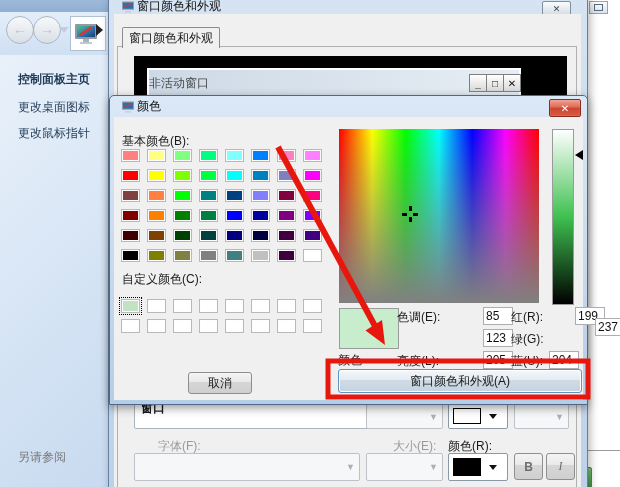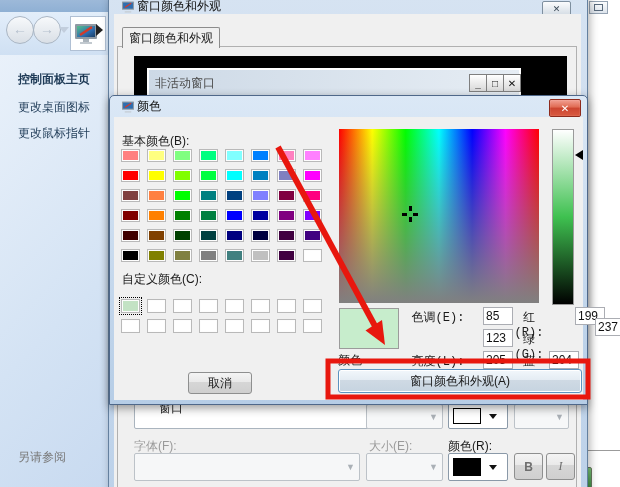--- a/index.html
+++ b/index.html
@@ -44,27 +44,27 @@
   #app-title{left:28px;top:5px;height:13px;line-height:13px;color:#111;}
   #app-close{left:433px;top:6px;width:27px;height:13px;background:linear-gradient(#fbfcfd,#d4dce4);
              border:1px solid #7e8f9f;border-radius:2px;color:#3c4a58;font-size:9px;font-weight:bold;
              display:flex;align-items:center;justify-content:center;cursor:pointer;}
   #app-client{left:5px;top:19px;width:467px;height:481px;background:#f0f0f0;}
   #app-tab{left:13px;top:32px;width:96px;height:20px;background:#f0f0f0;border:1px solid #8c8c8c;border-bottom:none;
            border-radius:2px 2px 0 0;text-align:center;line-height:20px;z-index:2;}
   #app-panel{left:8px;top:51px;width:458px;height:449px;border:1px solid #b0b0b0;background:#f0f0f0;}
   #app-preview{left:25px;top:61px;width:433px;height:43px;background:#000;}
   #inactive-win{left:38px;top:73px;width:374px;height:40px;background:#fff;padding:2px;box-sizing:border-box;}
-  #inactive-title{height:26px;background:linear-gradient(90deg,#cdd9e6,#e6edf4);display:flex;align-items:center;padding-left:6px;color:#4a4a4a;}
+  #inactive-title{height:26px;background:linear-gradient(90deg,#cdd9e6,#e6edf4);display:flex;align-items:center;color:#4a4a4a;}
   .cap-btn{position:absolute;top:6px;width:16px;height:16px;background:linear-gradient(#ffffff,#d8d8d8);
            border:1px solid #7f7f7f;font-weight:bold;font-size:10px;color:#111;display:flex;align-items:center;justify-content:center;}
   
   #item-combo{left:25px;top:401px;width:243px;height:31px;}
-  #item-combo .val{position:absolute;left:24px;top:3px;}
-  #font-label,#size-label{color:#9a9a9a;}
+  #item-combo .val{position:absolute;left:6px;top:3px;font-weight:bold;}
+  #font-label,#size-label{color:#9a9a9a;margin-left:24px;}
   #color-label{color:#1a1a1a;}
   .swatch-combo{display:flex;align-items:center;}
   .combo-swatch{border:1px solid #000;margin-left:4px;}
   .combo-caret{width:0;height:0;border-left:4px solid transparent;border-right:4px solid transparent;border-top:5px solid #111;margin-left:8px;}
   .bi-btn{font-size:12px;color:#6e6e6e;}
 
   
   #colordlg{left:109px;top:95px;width:477px;height:308px;z-index:20;
             background:linear-gradient(#dbe8f6,#b6cde6);border:1px solid #4f688a;border-radius:5px 5px 0 0;
             box-shadow:0 3px 10px rgba(0,0,0,.4);}
@@ -85,21 +85,21 @@
   #grad-field{left:229px;top:33px;width:200px;height:174px;cursor:crosshair;
       background:linear-gradient(to bottom,rgba(128,128,128,0),rgba(128,128,128,1)),
                  linear-gradient(to right,#f00 0%,#ff0 16.6%,#0f0 33.3%,#0ff 50%,#00f 66.6%,#f0f 83.3%,#f00 100%);}
   #crosshair{left:292px;top:110px;width:16px;height:16px;}
   #crosshair div{position:absolute;background:#000;}
   #lum-bar{left:442px;top:33px;width:20px;height:174px;border:1px solid #9a9a9a;
            background:linear-gradient(to bottom,#ffffff 0%,hsl(128,51%,50%) 50%,#000 100%);cursor:pointer;}
   #lum-arrow{left:465px;top:54px;width:0;height:0;border-top:5px solid transparent;border-bottom:5px solid transparent;border-right:8px solid #000;}
   #cd-preview{left:229px;top:212px;width:60px;height:41px;border:1px solid #9b9b9b;box-sizing:border-box;}
   #solid-label{left:228px;top:256px;}
-  .fld-label{text-align:center;font-family:Liberation Mono, monospace;}
+  .fld-label{text-align:left;}
   .fld-input{width:30px;height:18px;}
   #add-btn{left:228px;top:273px;width:242px;height:22px;border:1px solid #5c93c0;
            background:linear-gradient(#f2f7fb,#e4ecf3 45%,#cfdae4 46%,#c6d4e0);border-radius:3px;
            display:flex;align-items:center;justify-content:center;cursor:pointer;box-shadow:inset 0 0 0 1px #fff;}
 
   
   #annot{left:0;top:0;width:620px;height:487px;z-index:40;pointer-events:none;}
 
   .icon-monitor{display:inline-block;}
 </style>

